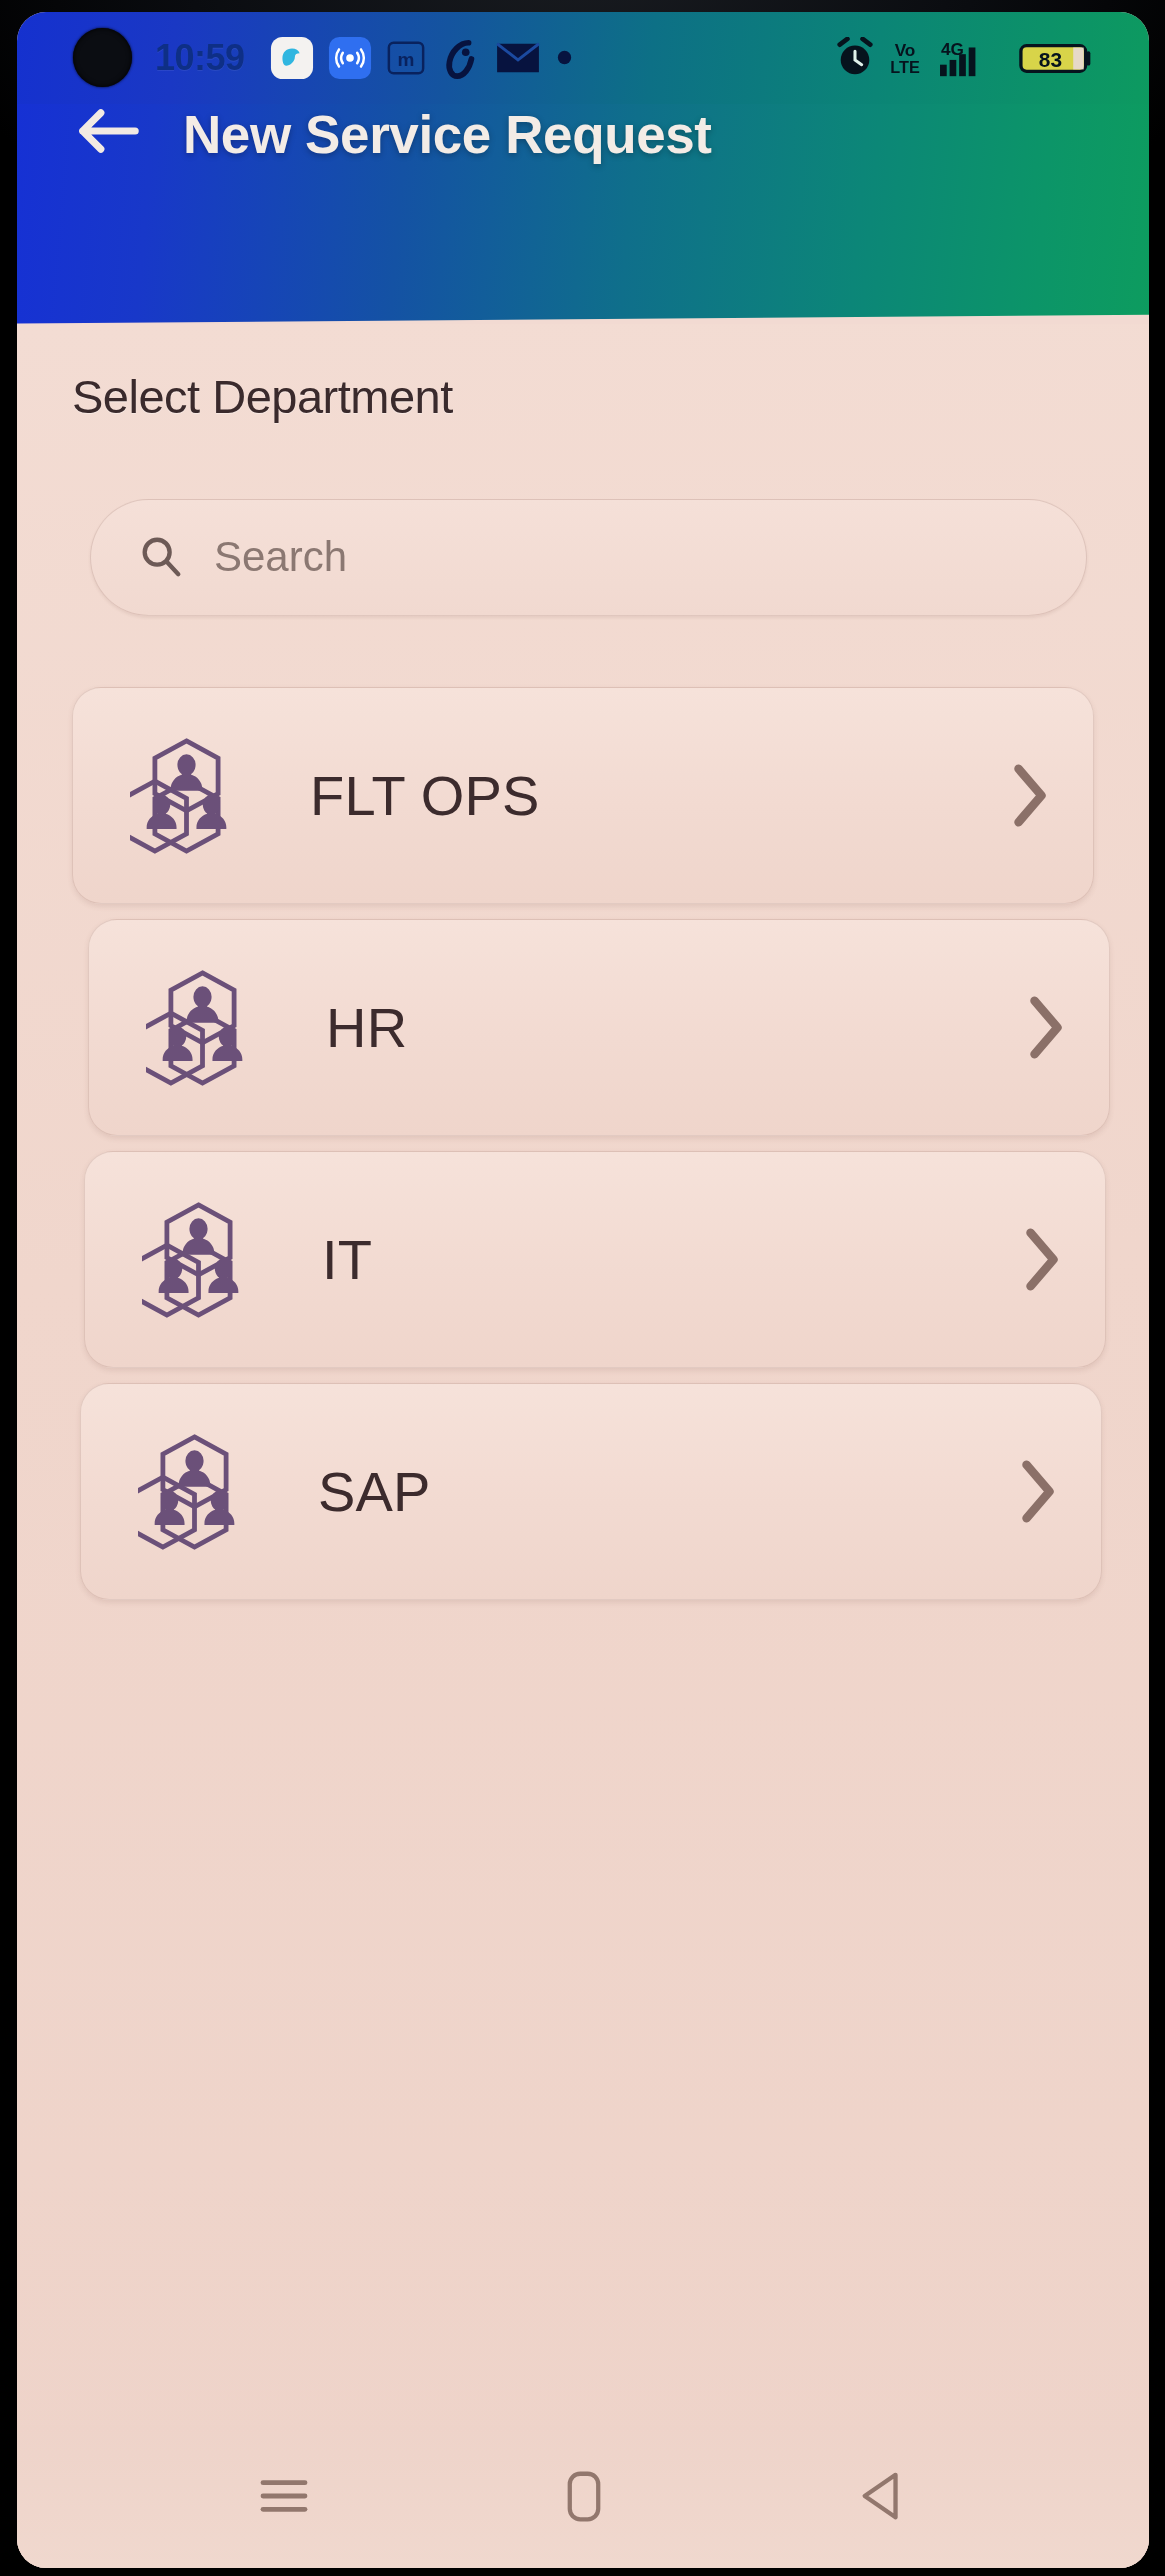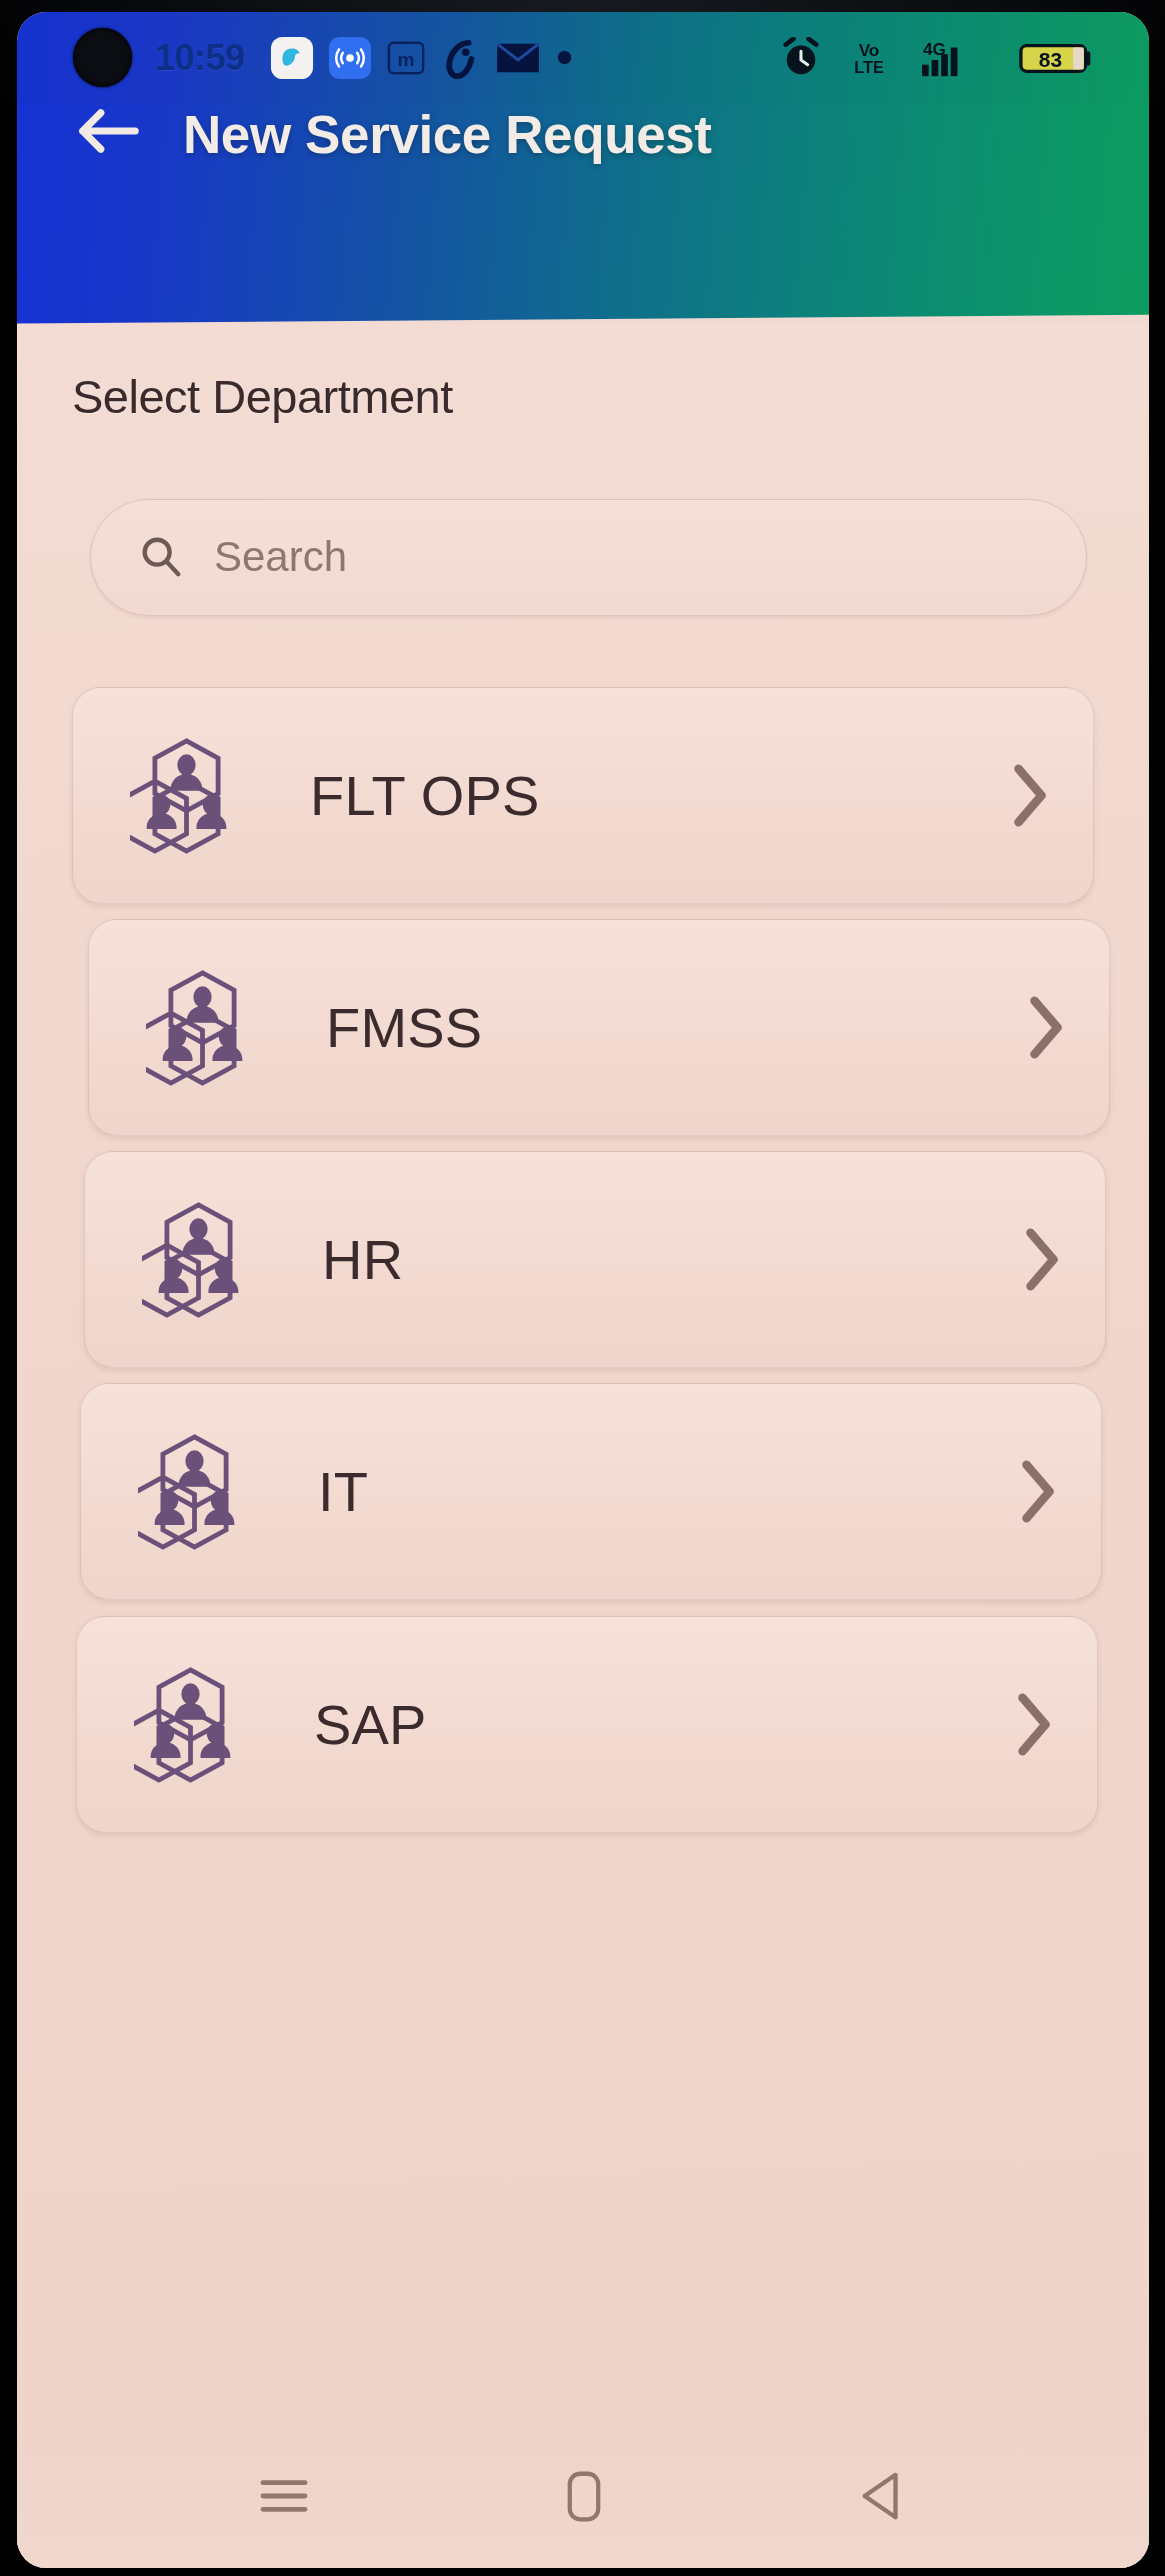--- a/index.html
+++ b/index.html
@@ -69,21 +69,21 @@
     gap: 14.3px;
     margin-left: 25px;
   }
 
   .nicon { flex: 0 0 auto; display: block; }
 
   #right-status {
     margin-left: auto;
     display: flex;
     align-items: center;
-    gap: 27px;
+    gap: 9px;
     padding-right: 27px;
   }
 
   
   #app-bar {
     position: absolute;
     left: 0; top: 92px;
     width: 100%;
     height: 220px;
     background: linear-gradient(95deg,
@@ -307,38 +307,20 @@
               <path d="M92 61a9 10.5 0 00-9 10.5c0 4.7 2.8 8.5 4.7 9.5-6.6 1.9-11.3 7.6-11.3 14.2V97h31.2v-1.8c0-6.6-4.7-12.3-11.3-14.2 1.9-1 4.7-4.8 4.7-9.5A9 10.5 0 0092 61z" transform="translate(-7,0)"></path>
               <path d="M92 61a9 10.5 0 00-9 10.5c0 4.7 2.8 8.5 4.7 9.5-6.6 1.9-11.3 7.6-11.3 14.2V97h31.2v-1.8c0-6.6-4.7-12.3-11.3-14.2 1.9-1 4.7-4.8 4.7-9.5A9 10.5 0 0092 61z" transform="translate(-59,0)"></path>
             </g>
           </svg>
           <span class="dept-label">FLT OPS</span>
           <svg class="dept-chevron" width="42" height="67" viewBox="0 0 44 70">
             <path d="M10 7l24 28-24 28" fill="none" stroke="#8b7068" stroke-width="9" stroke-linecap="round" stroke-linejoin="round"></path>
           </svg>
         </div>
 
-        <div class="dept-card">
-          <svg class="dept-icon" width="113" height="119" viewBox="0 0 118 124">
-            <g fill="none" stroke="#6b5079" stroke-width="5">
-              <path d="M59 5 L92 23 L92 60 L59 78 L26 60 L26 23 Z"></path>
-              <path d="M33 47 L66 65 L66 102 L33 120 L0 102 L0 65 Z" transform="translate(26,0)"></path>
-              <path d="M33 47 L66 65 L66 102 L33 120 L0 102 L0 65 Z" transform="translate(-7,0)"></path>
-            </g>
-            <g fill="#6b5079">
-              <path d="M59 19a9.5 11 0 00-9.5 11c0 5 3 9 5 10-7 2-12 8-12 15v2h33v-2c0-7-5-13-12-15 2-1 5-5 5-10A9.5 11 0 0059 19z"></path>
-              <path d="M92 61a9 10.5 0 00-9 10.5c0 4.7 2.8 8.5 4.7 9.5-6.6 1.9-11.3 7.6-11.3 14.2V97h31.2v-1.8c0-6.6-4.7-12.3-11.3-14.2 1.9-1 4.7-4.8 4.7-9.5A9 10.5 0 0092 61z" transform="translate(-7,0)"></path>
-              <path d="M92 61a9 10.5 0 00-9 10.5c0 4.7 2.8 8.5 4.7 9.5-6.6 1.9-11.3 7.6-11.3 14.2V97h31.2v-1.8c0-6.6-4.7-12.3-11.3-14.2 1.9-1 4.7-4.8 4.7-9.5A9 10.5 0 0092 61z" transform="translate(-59,0)"></path>
-            </g>
-          </svg>
-          <span class="dept-label">FMSS</span>
-          <svg class="dept-chevron" width="42" height="67" viewBox="0 0 44 70">
-            <path d="M10 7l24 28-24 28" fill="none" stroke="#8b7068" stroke-width="9" stroke-linecap="round" stroke-linejoin="round"></path>
-          </svg>
-        </div>
 
         <div class="dept-card">
           <svg class="dept-icon" width="113" height="119" viewBox="0 0 118 124">
             <g fill="none" stroke="#6b5079" stroke-width="5">
               <path d="M59 5 L92 23 L92 60 L59 78 L26 60 L26 23 Z"></path>
               <path d="M33 47 L66 65 L66 102 L33 120 L0 102 L0 65 Z" transform="translate(26,0)"></path>
               <path d="M33 47 L66 65 L66 102 L33 120 L0 102 L0 65 Z" transform="translate(-7,0)"></path>
             </g>
             <g fill="#6b5079">
               <path d="M59 19a9.5 11 0 00-9.5 11c0 5 3 9 5 10-7 2-12 8-12 15v2h33v-2c0-7-5-13-12-15 2-1 5-5 5-10A9.5 11 0 0059 19z"></path>

